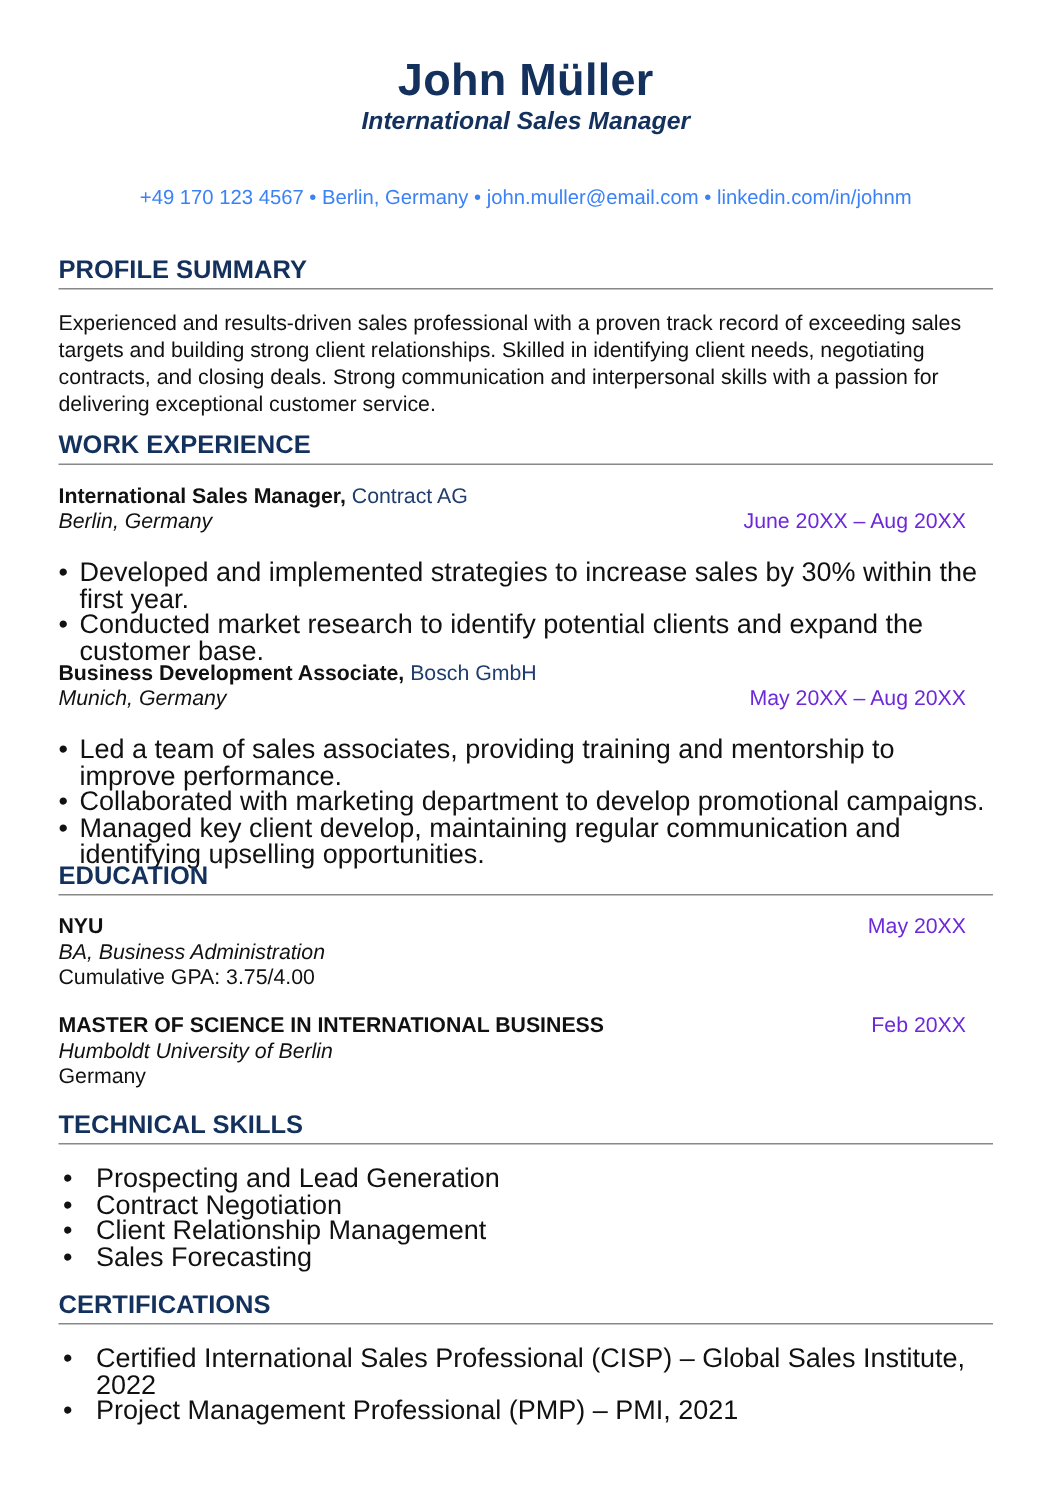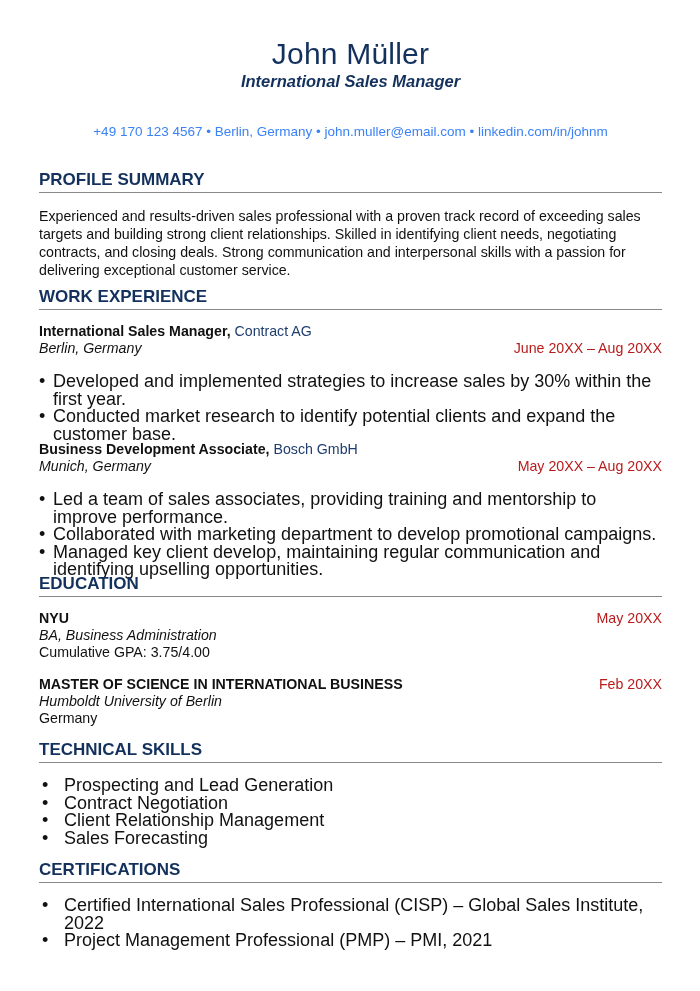--- a/index.html
+++ b/index.html
@@ -1,24 +1,24 @@
 <!DOCTYPE html>
 <html><head>
 <meta charset="utf-8">
 <style>
   html, body { margin: 0; padding: 0; background: #ffffff; }
   body { width: 700px; height: 991px; position: relative; font-family: "Liberation Sans", sans-serif; color: #111; overflow: hidden; }
   .page { position: absolute; left: 39px; top: 0; width: 623px; }
-  .name { position: absolute; left: 0; width: 623px; top: 37px; text-align: center; font-size: 30px; font-weight: normal; color: #13315c; letter-spacing: 0.2px; }
+  .name { position: absolute; left: 0; width: 623px; top: 37px; text-align: center; font-size: 30px; font-weight: bold; color: #13315c; letter-spacing: 0.2px; }
   .title { position: absolute; left: 0; width: 623px; top: 72px; text-align: center; font-size: 16.5px; font-weight: bold; font-style: italic; color: #13315c; }
   .contact { position: absolute; left: 0; width: 623px; top: 124px; text-align: center; font-size: 13.5px; color: #3b82f6; }
   .section-head { position: absolute; left: 0; width: 623px; font-size: 17px; font-weight: bold; color: #13315c; border-bottom: 1.5px solid #888; padding-bottom: 2px; line-height: 20px; }
   .para { position: absolute; left: 0; width: 623px; font-size: 14.2px; line-height: 18px; color: #111; }
   .row { position: absolute; left: 0; width: 623px; font-size: 14.2px; line-height: 17px; }
-  .row .r { position: absolute; right: 0; top: 0; color: #b91c1c; }
+  .row .r { position: absolute; right: 18px; top: 0; color: #6d28d9; }
   .b { font-weight: bold; }
   .i { font-style: italic; }
   .co { color: #1f3d6e; }
   ul.bul { position: absolute; left: 0; margin: 0; padding: 0; list-style: none; width: 623px; font-size: 18px; line-height: 17.5px; }
   ul.bul li { position: relative; padding-left: 14px; }
   ul.bul li::before { content: "•"; position: absolute; left: 0; top: 0; }
   ul.bul2 li { padding-left: 25px; }
   ul.bul2 li::before { left: 3px; }
 </style>
 </head>

